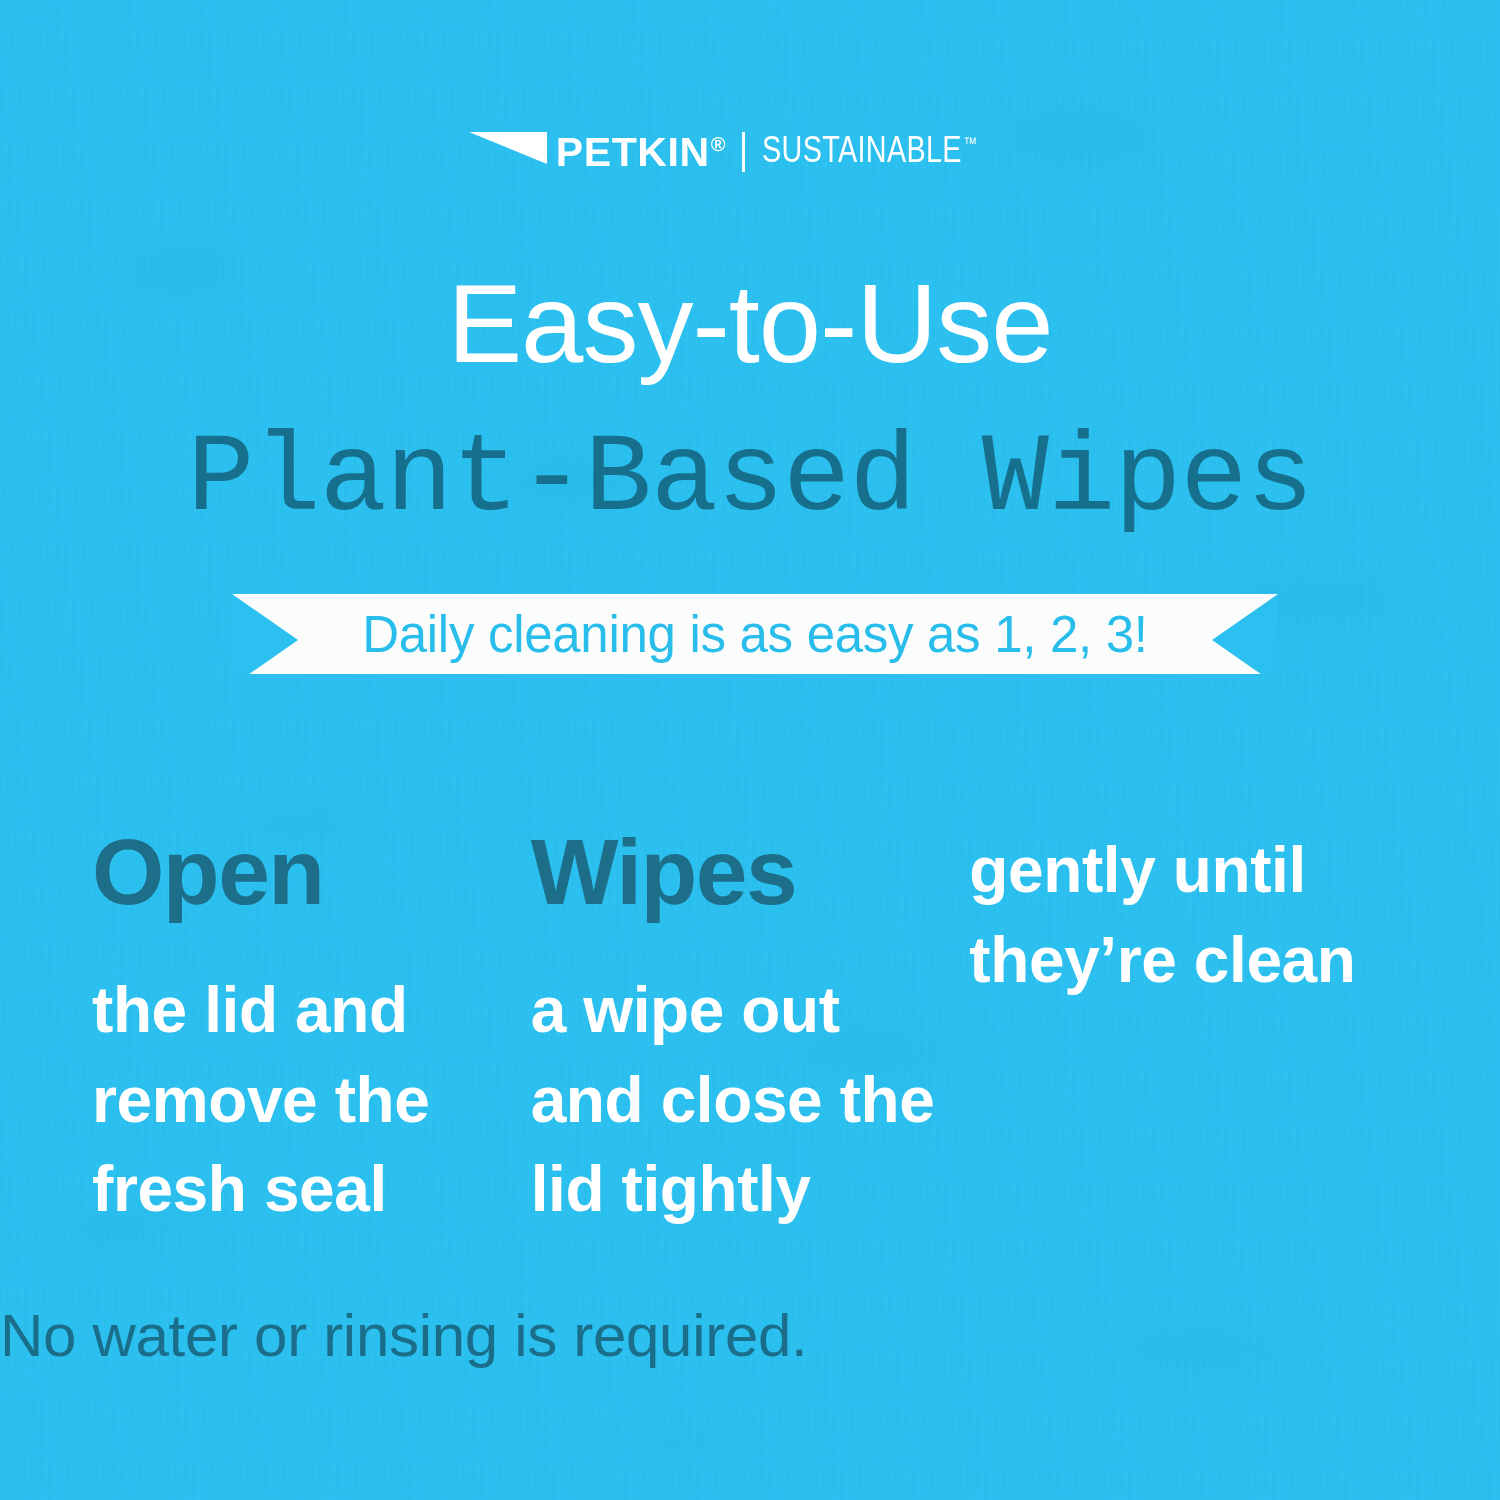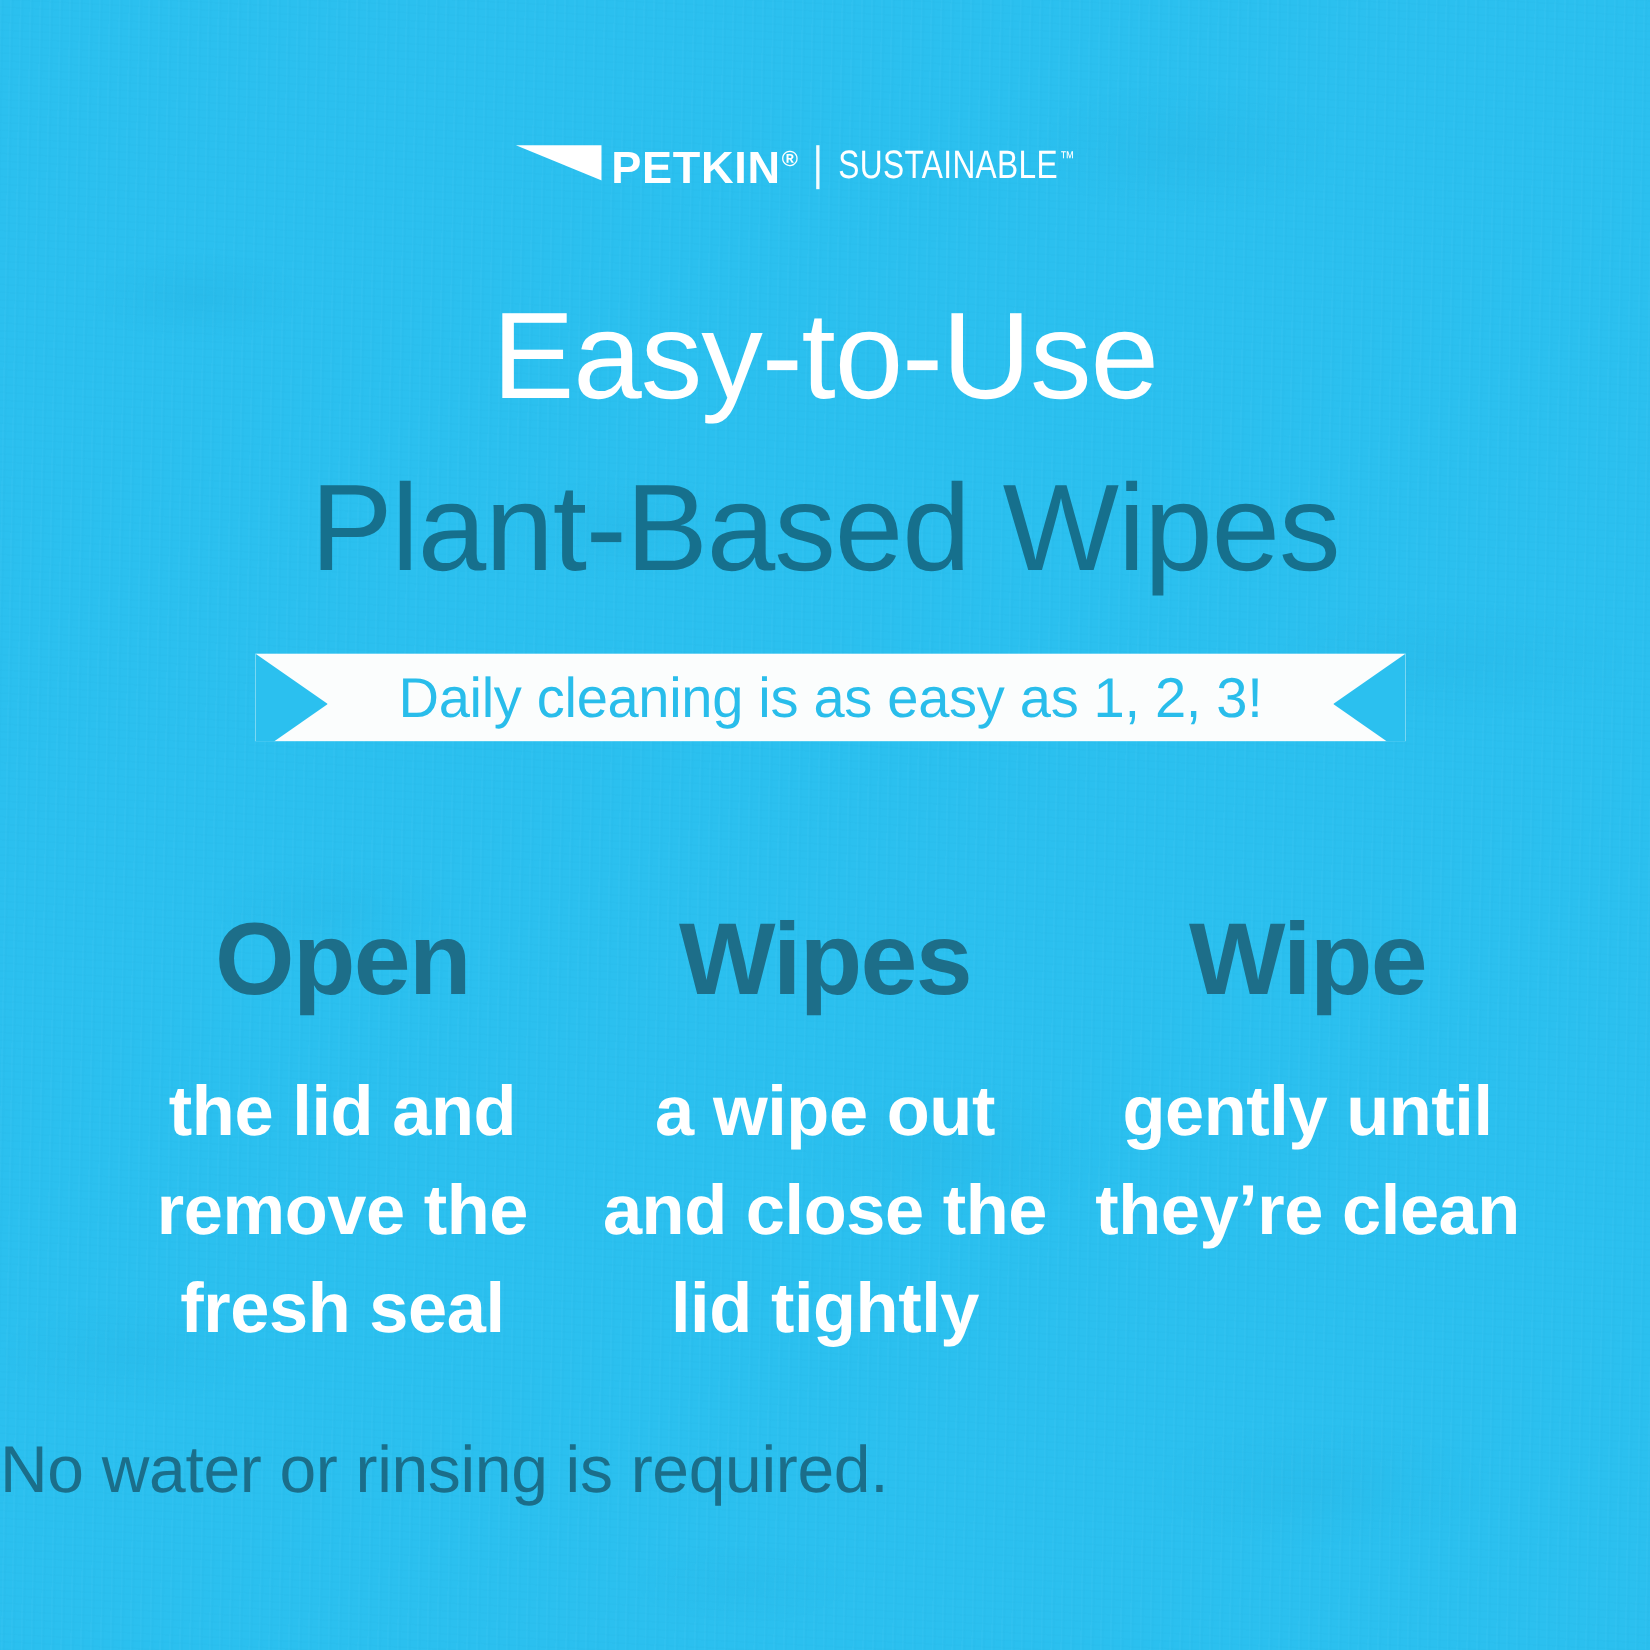--- a/index.html
+++ b/index.html
@@ -125,20 +125,21 @@
   }
   .headline-1 {
     top:268px;
     font-size:112px;
     color:#FFFFFF;
   }
   .headline-2 {
     top:424px;
     font-size:112px;
     color:#16708D;
+    font-family:Liberation Mono, monospace;
   }
 
   
   .ribbon {
     position:absolute;
     top:594px;
     left:232px;
     width:1046px;
     height:80px;
     background:#FBFDFD;
@@ -182,21 +183,20 @@
     position:absolute;
     top:826px;
     left:92px;
     right:92px;
     display:flex;
     align-items:flex-start;
     justify-content:space-between;
   }
   .step {
     width:33.333%;
-    text-align:center;
   }
   .step-title {
     font-family:"Liberation Sans", sans-serif;
     font-weight:700;
     font-size:93px;
     color:#1D6E89;
     line-height:1;
     letter-spacing:-1.5px;
     margin-bottom:47px;
   }
@@ -269,21 +269,20 @@
       <div class="step">
         <div class="step-title">Wipes</div>
         <div class="step-body">
           <span class="ln">a wipe out</span>
           <span class="ln">and close the</span>
           <span class="ln">lid tightly</span>
         </div>
       </div>
 
       <div class="step">
-        <div class="step-title">Wipe</div>
         <div class="step-body">
           <span class="ln">gently until</span>
           <span class="ln">they’re clean</span>
         </div>
       </div>
 
     </div>
 
     <div class="footer-note">No water or rinsing is required.</div>
 

